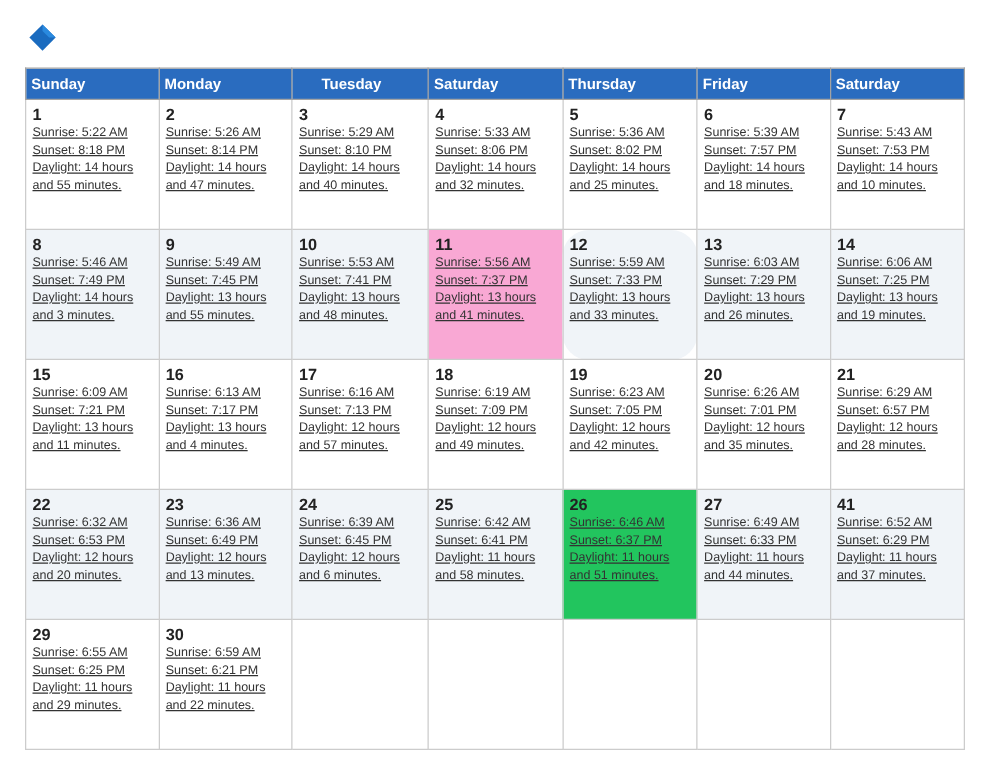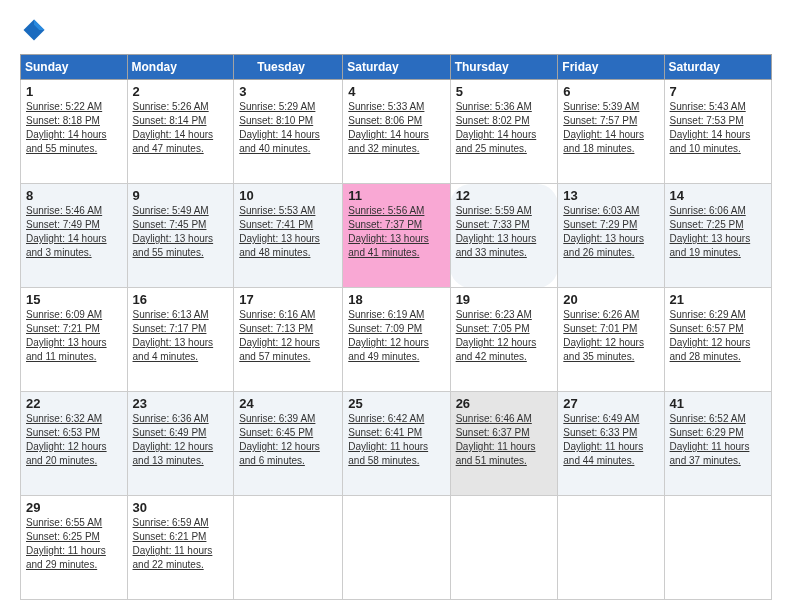--- a/index.html
+++ b/index.html
@@ -234,21 +234,21 @@
             <div class="day-info">Sunrise: 6:36 AM<br>Sunset: 6:49 PM<br>Daylight: 12 hours<br>and 13 minutes.</div>
           </td>
           <td style="background: rgb(240, 244, 248);">
             <span class="day-num">24</span>
             <div class="day-info">Sunrise: 6:39 AM<br>Sunset: 6:45 PM<br>Daylight: 12 hours<br>and 6 minutes.</div>
           </td>
           <td style="background: rgb(240, 244, 248);">
             <span class="day-num">25</span>
             <div class="day-info">Sunrise: 6:42 AM<br>Sunset: 6:41 PM<br>Daylight: 11 hours<br>and 58 minutes.</div>
           </td>
-          <td style="background: #e5e5e5;">
+          <td style="background: #22c55e;">
             <span class="day-num">26</span>
             <div class="day-info">Sunrise: 6:46 AM<br>Sunset: 6:37 PM<br>Daylight: 11 hours<br>and 51 minutes.</div>
           </td>
           <td style="background: rgb(240, 244, 248); margin-left: 28px;">
             <span class="day-num">27</span>
             <div class="day-info">Sunrise: 6:49 AM<br>Sunset: 6:33 PM<br>Daylight: 11 hours<br>and 44 minutes.</div>
           </td>
           <td style="background: rgb(240, 244, 248);">
             <span class="day-num">41</span>
             <div class="day-info">Sunrise: 6:52 AM<br>Sunset: 6:29 PM<br>Daylight: 11 hours<br>and 37 minutes.</div>

